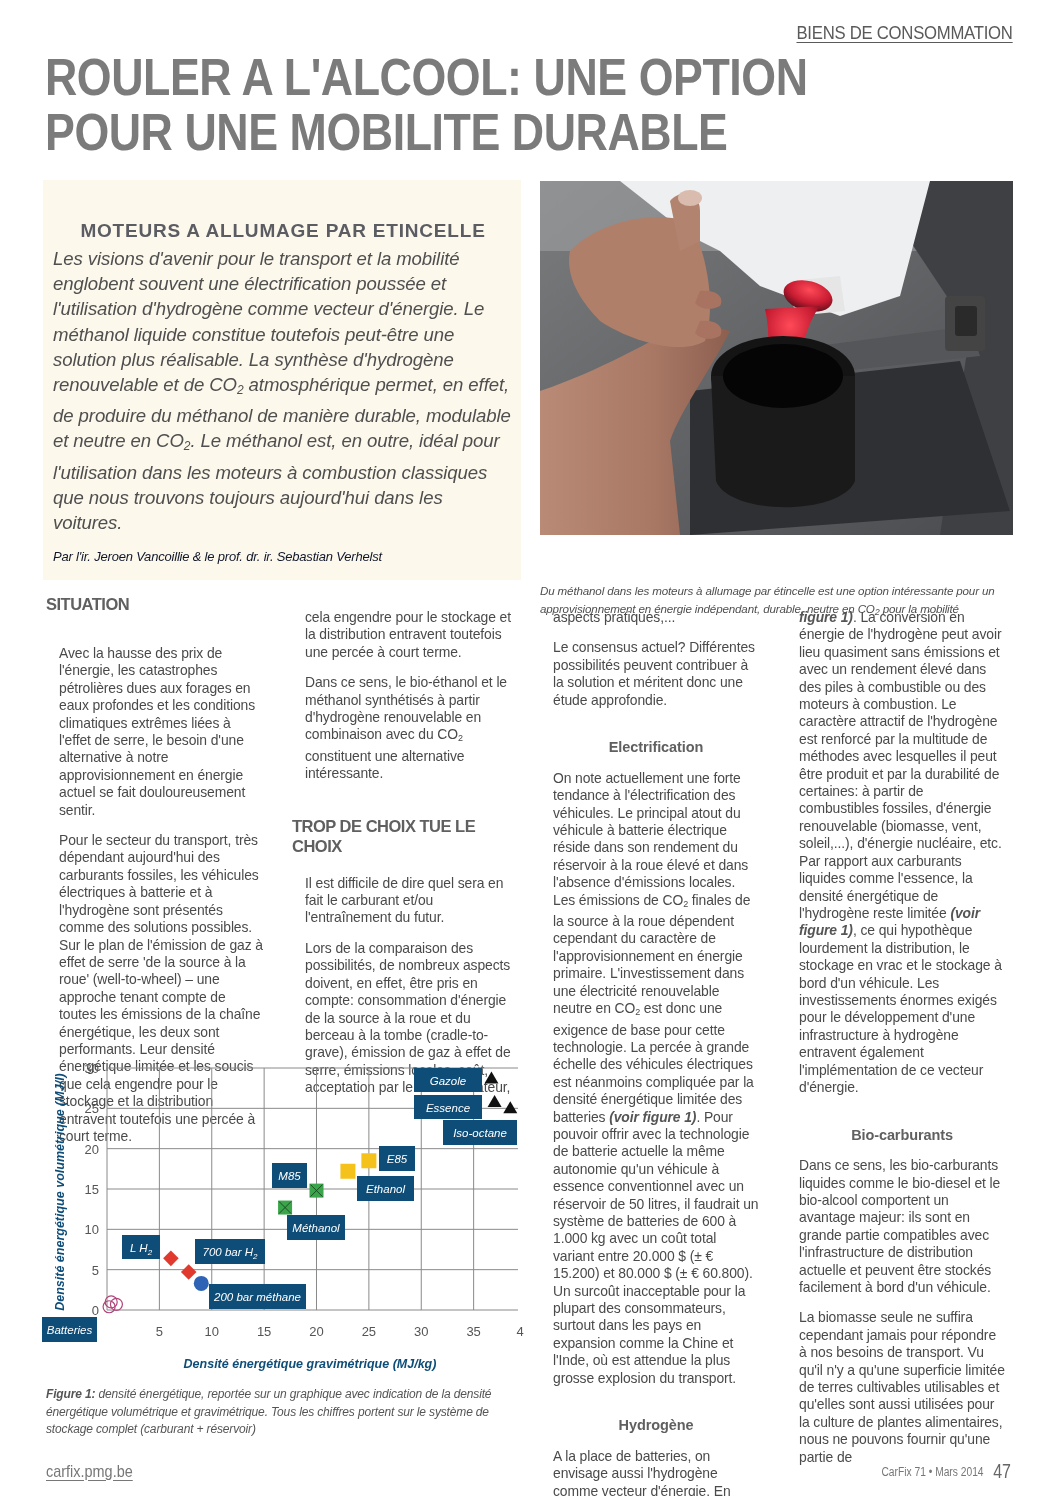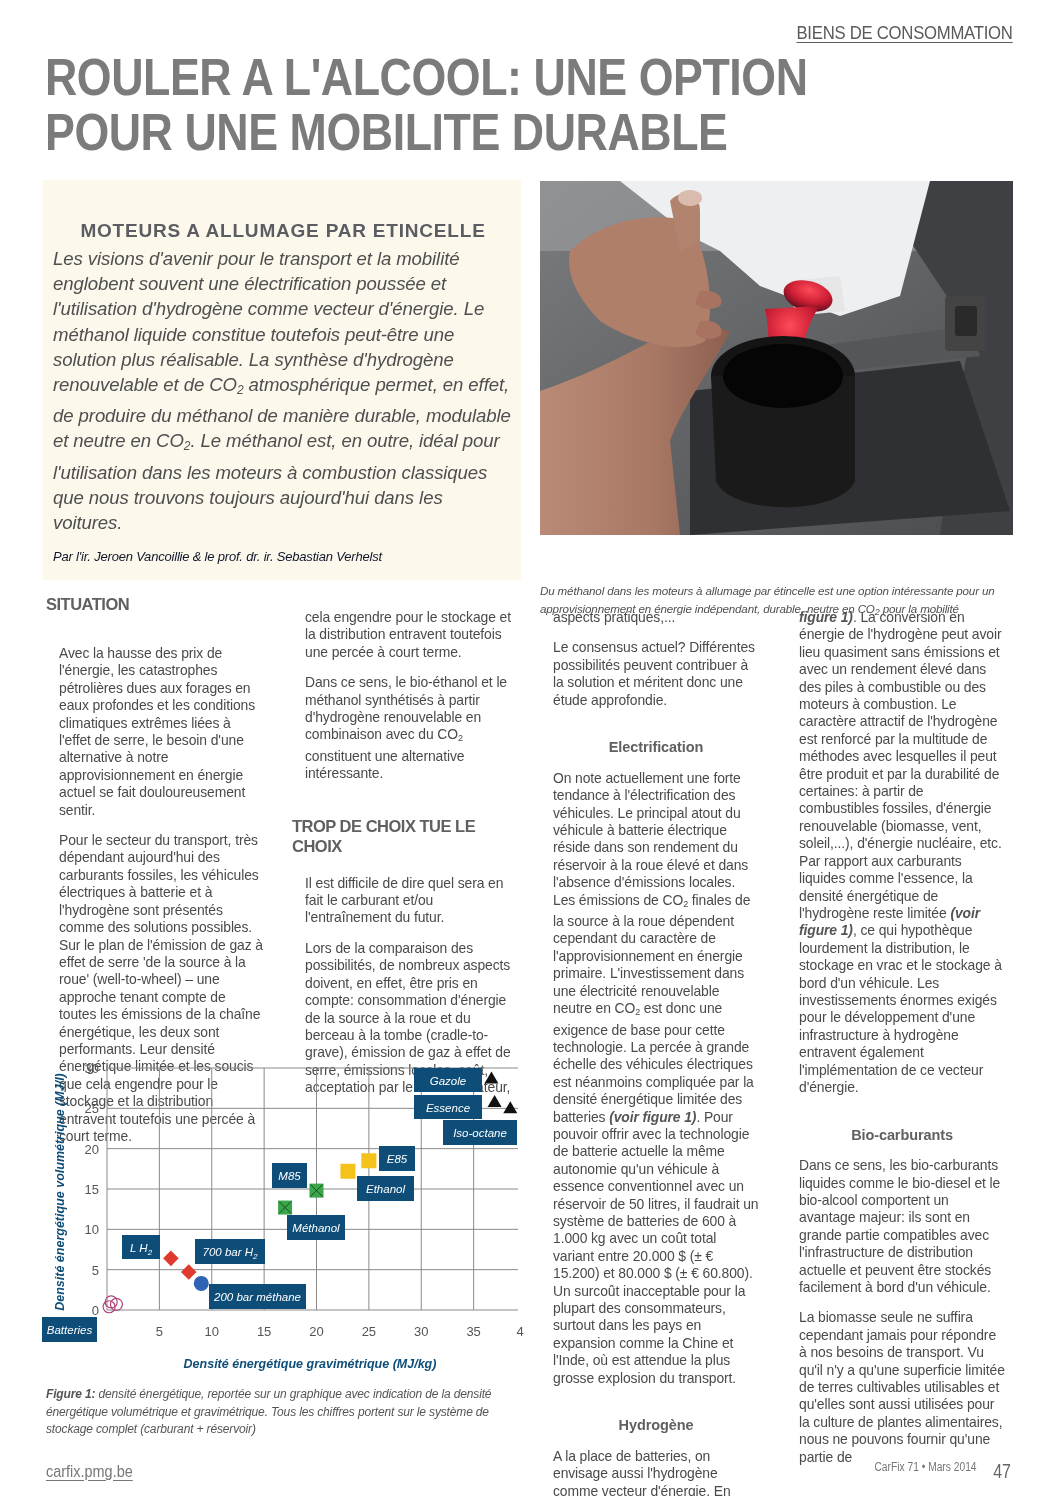--- a/index.html
+++ b/index.html
@@ -65,21 +65,21 @@
     font-style: italic; font-size: 12px; line-height: 17.5px; color: #555; letter-spacing: -0.15px;
   }
   .fig-caption .fig-label { font-weight: bold; color: #555; }
 
   .footer-site {
     position: absolute; left: 46px; top: 1462px;
     font-size: 17px; color: #777; text-decoration: underline; text-underline-offset: 3px;
     transform: scaleX(0.85); transform-origin: left center;
   }
   .footer-right {
-    position: absolute; right: 45px; top: 1460px; display: flex; align-items: flex-start; gap: 14px;
+    position: absolute; right: 45px; top: 1460px; display: flex; align-items: center; gap: 7px;
   }
   .footer-issue { font-size: 12.5px; color: #777; transform: scaleX(0.82); transform-origin: right center; }
   .footer-page { font-size: 20px; color: #666; font-weight: normal; transform: scaleX(0.8); }
 </style>
 </head>
 <body>
 
 <div class="section-tag">BIENS DE CONSOMMATION</div>
 <h1 class="main-title">
   <span>ROULER A L'ALCOOL: UNE OPTION</span><br>

